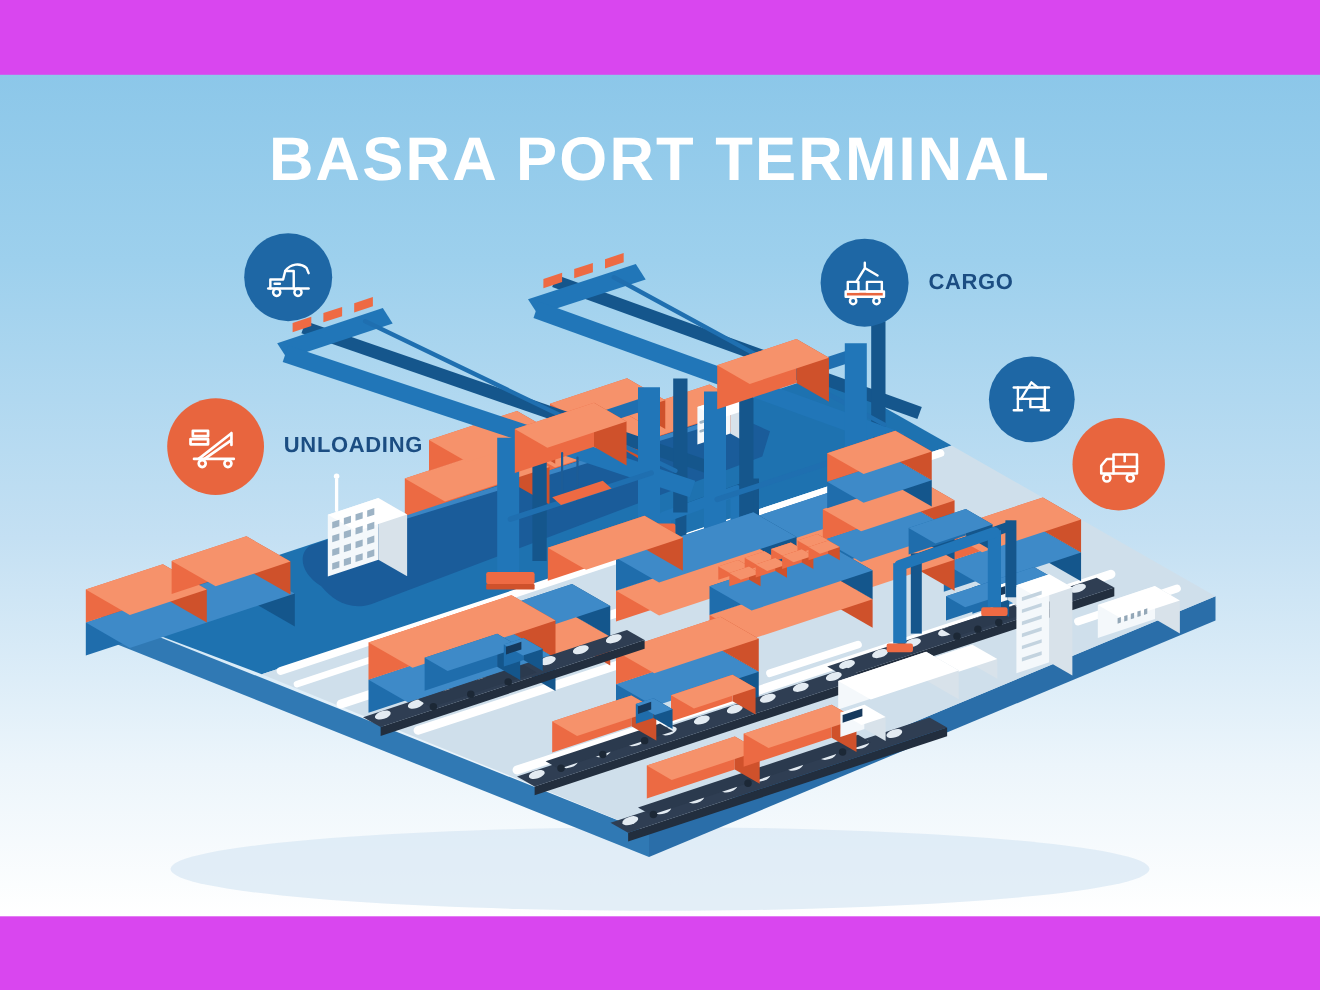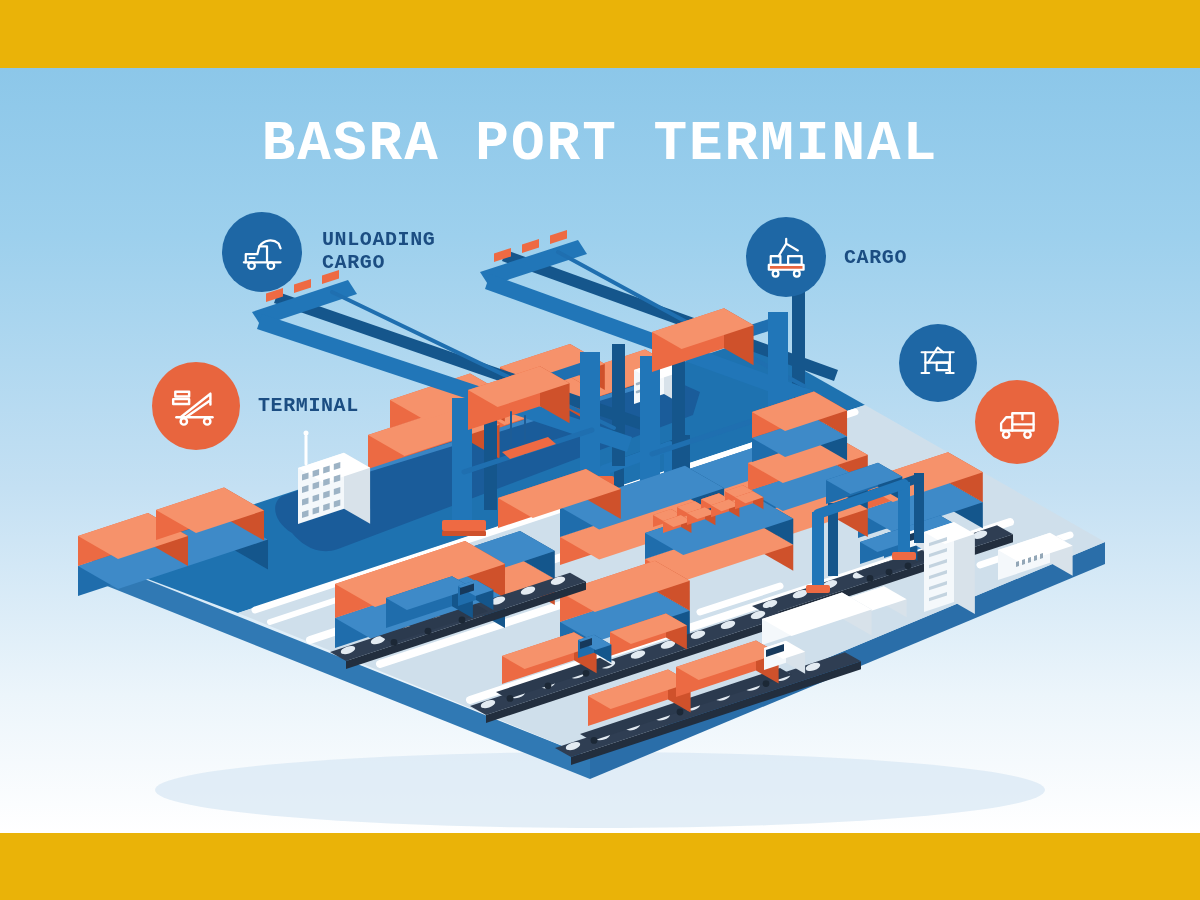--- a/index.html
+++ b/index.html
@@ -1,17 +1,17 @@
 <!DOCTYPE html>
 <html><head>
 <meta charset="utf-8">
 <style>
   html,body{margin:0;padding:0;background:#000;}
-  .stage{position:relative;width:1200px;height:900px;background:#eab308;overflow:hidden;
-         font-family:Liberation Mono, monospace;}
+  .stage{position:relative;width:1200px;height:900px;background:#d946ef;overflow:hidden;
+         font-family:Liberation Sans, sans-serif;}
   .canvas{position:absolute;left:0;top:68px;width:1200px;height:765px;overflow:hidden;
     background:linear-gradient(180deg,#8cc7e9 0%,#9dd0ed 22%,#c4e0f3 55%,#ecf5fb 82%,#ffffff 100%);}
   #scene{position:absolute;left:0;top:0;width:1200px;height:765px;}
   .title{position:absolute;top:44px;left:0;width:100%;text-align:center;
          font-size:56px;font-weight:700;letter-spacing:2px;color:#ffffff;}
   .badge{position:absolute;border-radius:50%;display:flex;align-items:center;justify-content:center;}
   .badge.blue{background:#1e67a5;}
   .badge.orange{background:#e8653e;}
   .lbl{position:absolute;font-size:20px;font-weight:700;color:#1b4d82;letter-spacing:.6px;line-height:23px;}
   .icon{width:58%;height:58%;}
@@ -402,24 +402,20 @@
     <div class="badge blue" style="left:222px;top:144px;width:80px;height:80px">
       <svg class="icon" viewBox="0 0 48 48">
         <circle cx="13" cy="38" r="3.4"></circle>
           <circle cx="33" cy="38" r="3.4"></circle>
         <path d="M5 34.5 H43"></path>
         <path d="M7 34.5 V26 H19 L21 18 H29 V34.5"></path>
         <path d="M21 18 C26 11 35 10 41 15 L43 20"></path>
         <path d="M11 30 H16"></path>
       </svg>
     </div>
-    <div class="lbl" style="left:322px;top:160px">
-      <div><span>UNLOADING</span></div>
-      <div><span>CARGO</span></div>
-    </div>
 
     <div class="badge blue" style="left:746px;top:149px;width:80px;height:80px">
       <svg class="icon" viewBox="0 0 48 48">
         <rect class="fo" x="6" y="32" width="36" height="5"></rect>
         <circle cx="13" cy="41" r="3"></circle>
           <circle cx="35" cy="41" r="3"></circle>
         <rect x="8" y="23" width="10" height="9"></rect>
         <rect x="26" y="23" width="14" height="9"></rect>
         <path d="M16 23 L24 10 L36 17 M24 10 L24 5"></path>
       </svg>
@@ -432,21 +428,21 @@
       <svg class="icon" viewBox="0 0 48 48">
         <path d="M6 35 H40"></path>
         <circle cx="13" cy="39" r="3"></circle>
           <circle cx="35" cy="39" r="3"></circle>
         <path d="M10 35 L38 13 M15 35 L38 19 M38 13 V23"></path>
         <rect x="5" y="11" width="13" height="4.5"></rect>
         <rect x="3" y="18" width="15" height="4.5"></rect>
       </svg>
     </div>
     <div class="lbl" style="left:258px;top:326px">
-      <div><span>TERMINAL</span></div>
+      <div><span>UNLOADING</span></div>
     </div>
 
     <div class="badge blue" style="left:899px;top:256px;width:78px;height:78px">
       <svg class="icon" viewBox="0 0 48 48">
         <path d="M7 13 H41"></path>
         <path d="M11 13 V35 M37 13 V35 M7 35 H15 M33 35 H41"></path>
         <path d="M11 24 H37"></path>
         <path d="M14 24 L24 8 L30 13"></path>
         <rect x="23" y="24" width="13" height="8"></rect>
       </svg>

